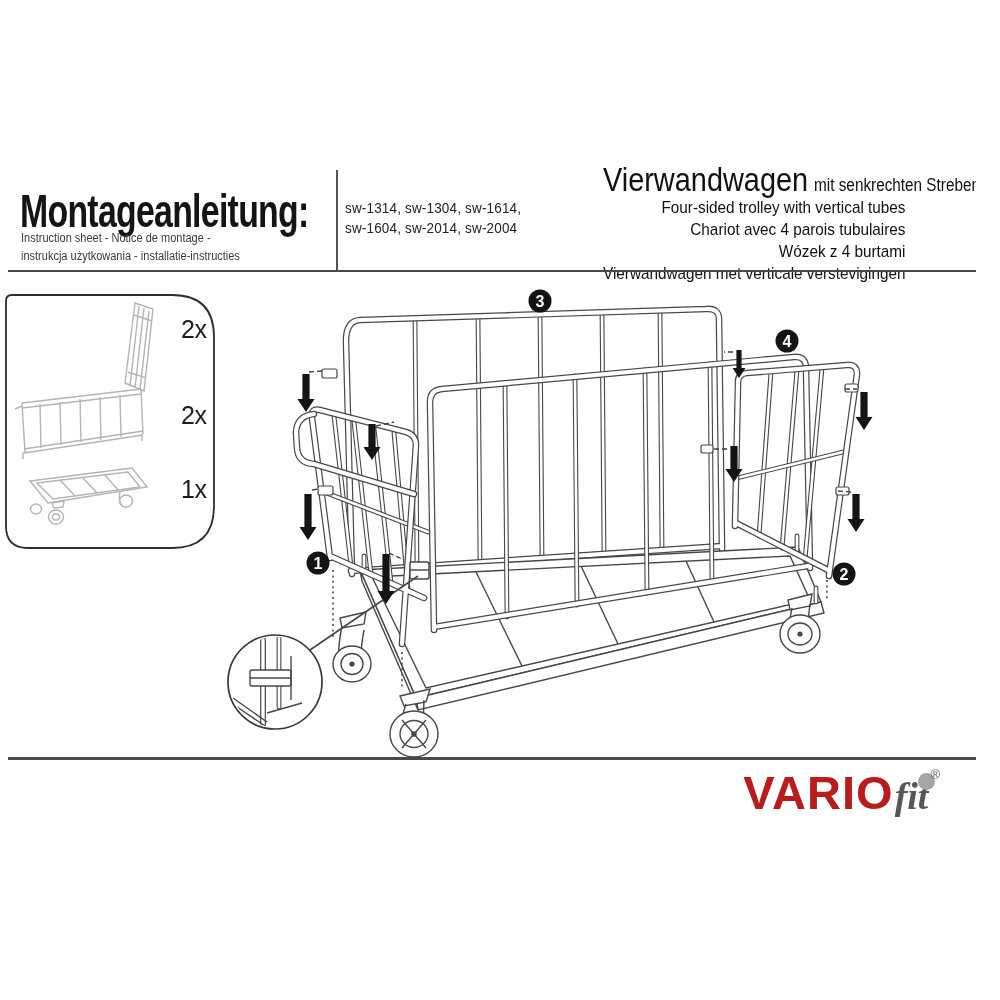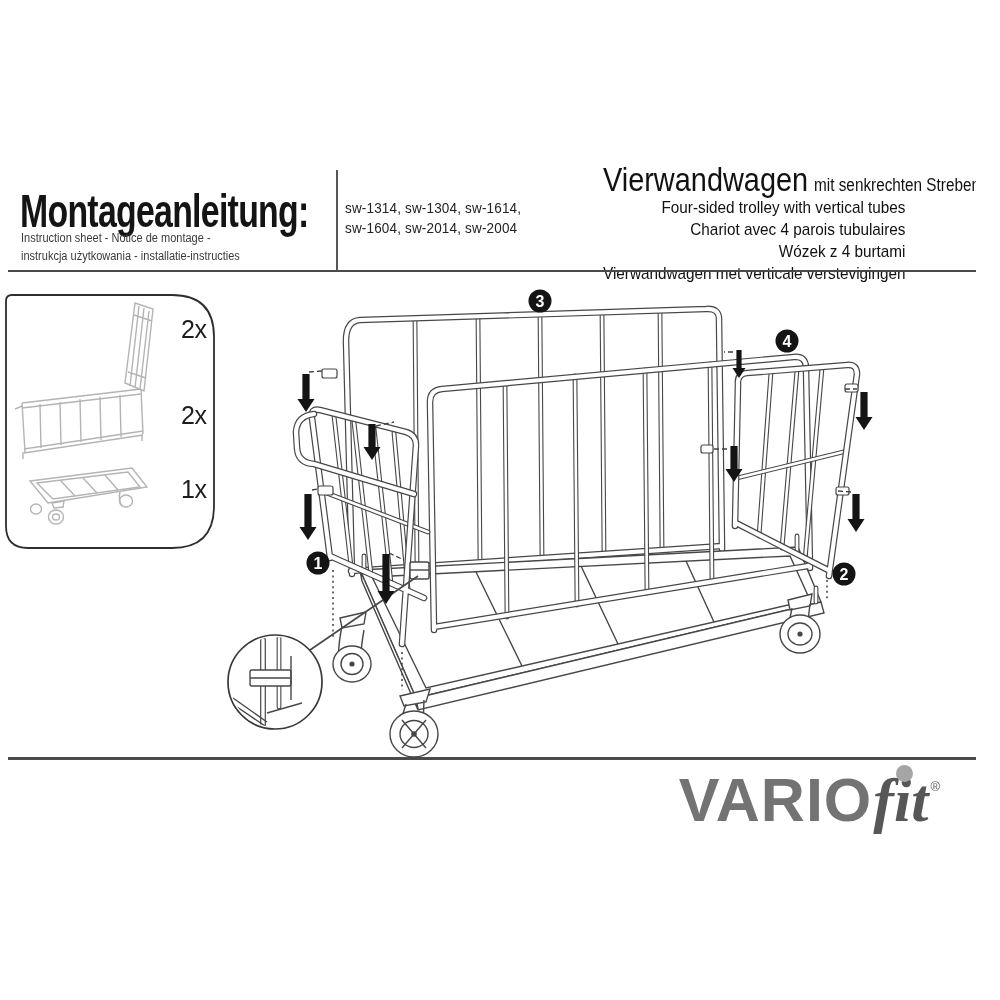--- a/index.html
+++ b/index.html
@@ -24,23 +24,23 @@
   #product-title{font-size:34px;color:#111;}
   #product-title-suffix{font-size:18px;color:#111;}
   .product-line{font-size:17px;color:#111;transform:scaleX(0.9);transform-origin:left top;
                 white-space:nowrap;line-height:22px;}
   #product-lines{position:absolute;left:603px;top:197px;text-align:right;}
   .hrule{left:8px;width:984px;background:#4a4a4a;}
   #rule-top{top:270px;height:2.4px;}
   #rule-bottom{top:757px;height:3px;}
   
   #logo{top:769px;right:38px;display:flex;align-items:baseline;line-height:1;}
-  #logo-vario{font-size:61px;font-weight:bold;color:#737373;letter-spacing:1px;}
+  #logo-vario{font-size:47px;font-weight:bold;color:#b91c1c;letter-spacing:1px;}
   #logo-fit{position:relative;font-family:"Liberation Serif",serif;font-style:italic;
-            font-weight:bold;font-size:62px;color:#575757;margin-left:1px;}
+            font-weight:bold;font-size:38px;color:#575757;margin-left:1px;}
   #logo-dot{position:absolute;left:23px;top:-4px;width:17px;height:17px;border-radius:50%;
             background:#a5a5a5;}
   #logo-reg{font-size:13px;color:#5e5e5e;position:relative;top:-30px;left:2px;}
   
   .to{stroke:#474747;stroke-width:6.6;fill:none;stroke-linecap:round;stroke-linejoin:round;}
   .ti{stroke:#ffffff;stroke-width:4.2;fill:none;stroke-linecap:round;stroke-linejoin:round;}
   .so{stroke:#474747;stroke-width:4.8;fill:none;stroke-linecap:round;}
   .si{stroke:#ffffff;stroke-width:2.6;fill:none;stroke-linecap:round;}
   .ln{stroke:#474747;stroke-width:1.4;fill:none;}
   .lnw{stroke:#474747;stroke-width:1.4;fill:#ffffff;}

